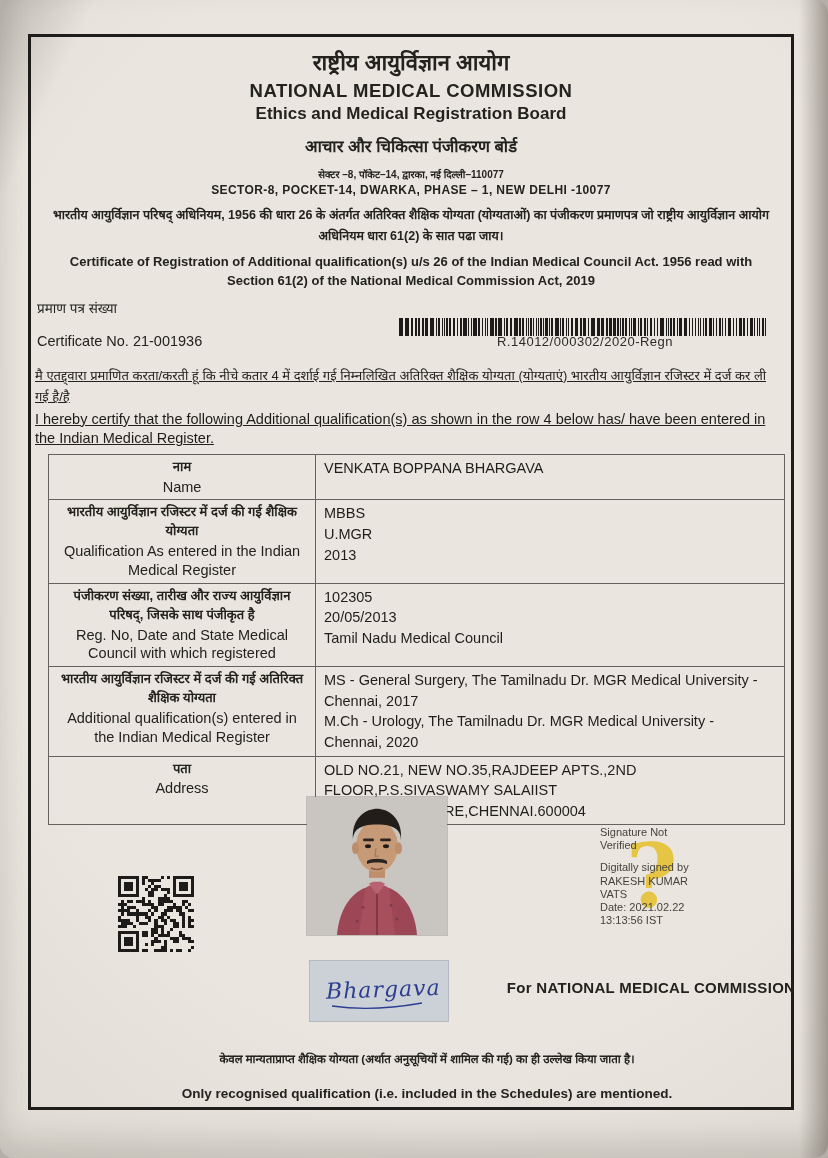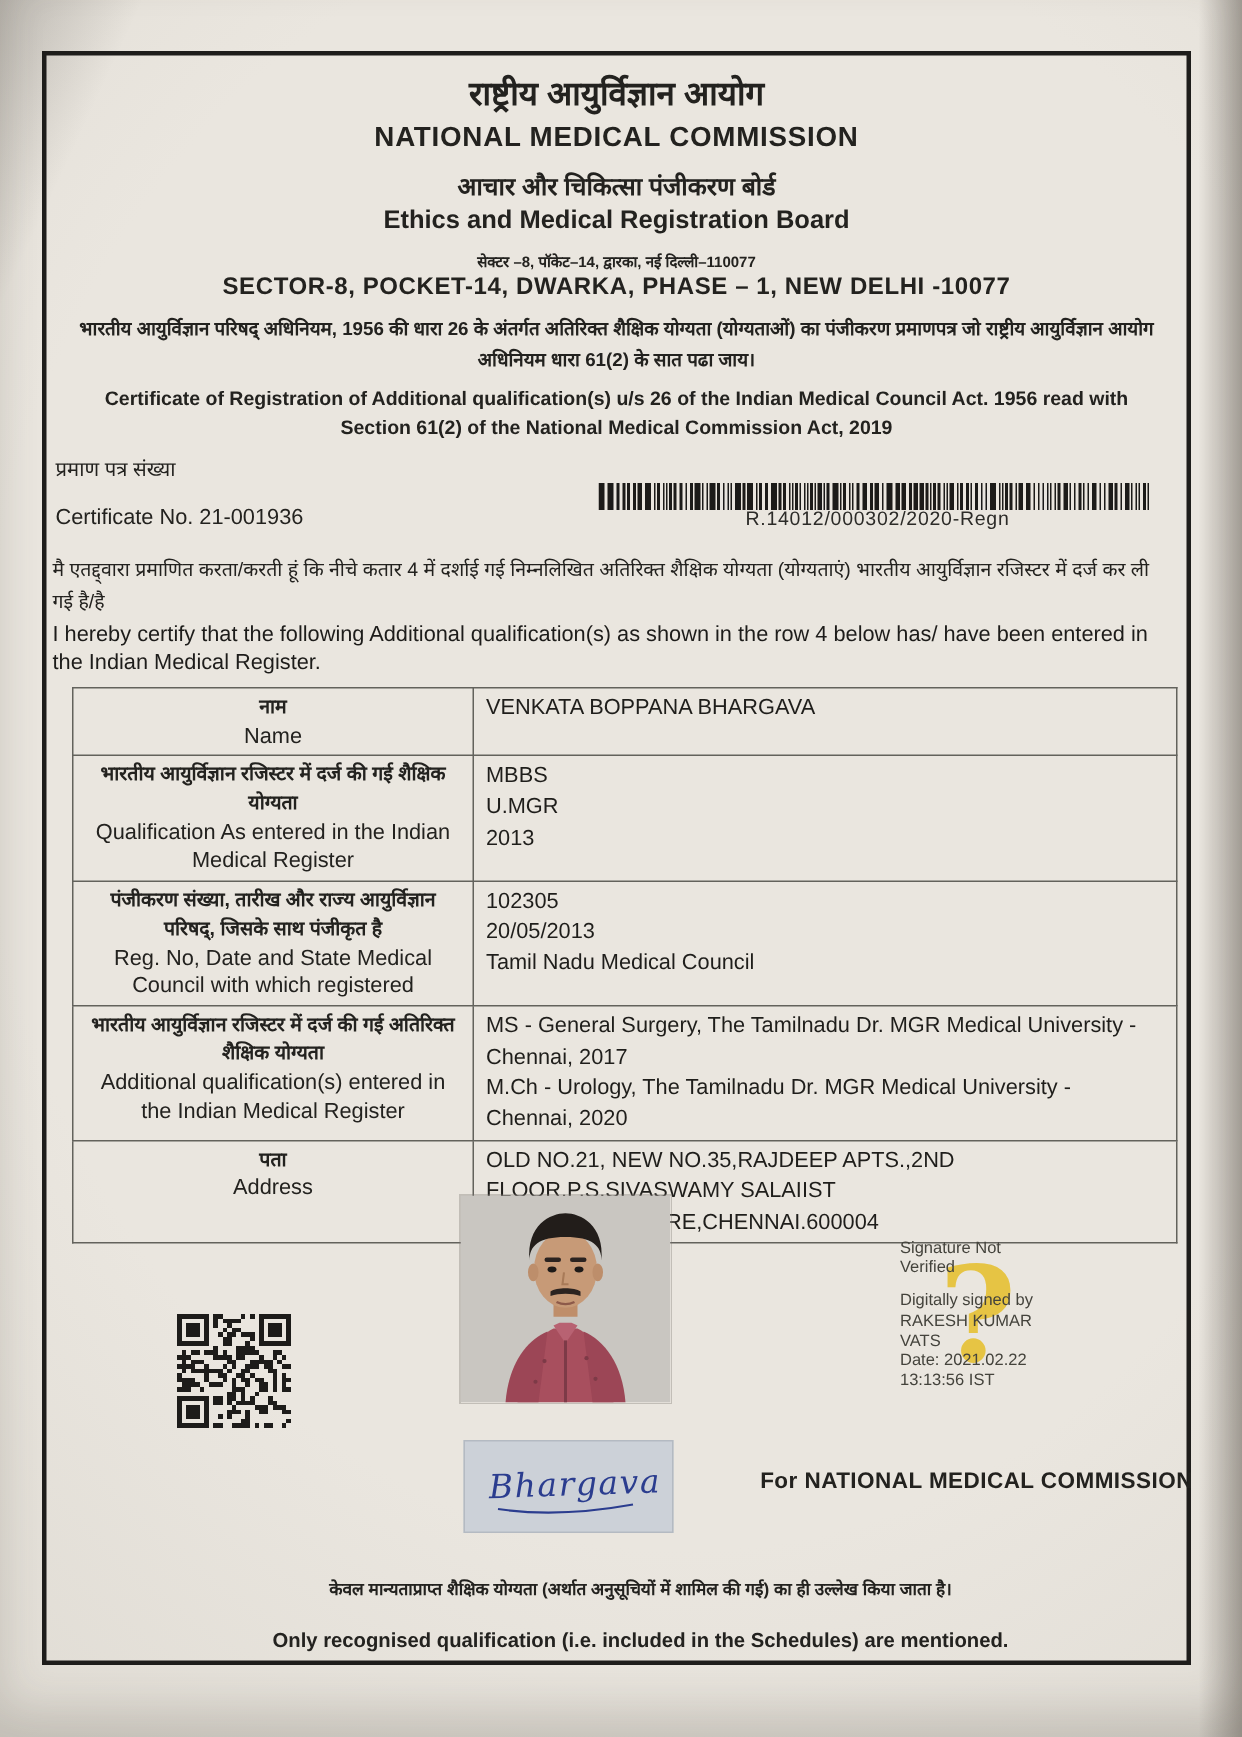--- a/index.html
+++ b/index.html
@@ -11,48 +11,49 @@
     position:relative;
     overflow:hidden;
   }
   .paper{
     position:absolute;inset:0;
     background:
       linear-gradient(to left, rgba(70,62,54,.38), rgba(0,0,0,0) 3.5%),
       linear-gradient(115deg, rgba(40,35,30,.22), rgba(0,0,0,0) 7%),
       radial-gradient(125% 105% at 55% 42%, #eae6df 45%, #ddd9d1 78%, #cdc9c1 100%);
     box-shadow: inset 0 -18px 30px rgba(60,54,46,.18);
+    border-radius: 14px;
   }
   .frame{
     position:absolute;left:28px;top:34px;width:766px;height:1076px;
     border:3px solid #1e1d1b;
     box-sizing:border-box;
   }
   .center{text-align:center;}
   .preline{white-space:pre-line;}
 
   .hdr-org-hi{font-size:22px;font-weight:bold;line-height:1.3;padding-top:12px;}
   .hdr-org-en{font-size:18.5px;font-weight:bold;letter-spacing:.5px;margin-top:2px;}
   .hdr-board-hi{font-size:16.5px;font-weight:bold;margin-top:10px;}
   .hdr-board-en{font-size:17px;font-weight:bold;margin-top:2px;}
   .hdr-addr-hi{font-size:10px;font-weight:bold;margin-top:10px;}
-  .hdr-addr-en{font-size:16px;font-weight:bold;letter-spacing:.4px;margin-top:2px;}
+  .hdr-addr-en{font-size:12px;font-weight:bold;letter-spacing:.4px;margin-top:2px;}
 
   .act{margin:8px auto 0;max-width:742px;}
   .act-hi{font-size:12.5px;font-weight:600;line-height:1.7;}
   .act-en{font-size:13px;font-weight:600;line-height:1.45;margin-top:6px;max-width:720px;margin-left:auto;margin-right:auto;}
 
   .certno-row{display:flex;justify-content:space-between;align-items:flex-end;margin-top:8px;padding:0 20px 0 6px;}
   .certno-hi{font-size:13.5px;}
   .certno-en{font-size:14.5px;margin-top:16px;}
   .barcode-wrap{width:372px;margin-top:6px;}
   .barcode-svg{display:block;width:372px;height:18px;}
   .barcode-text{font-size:13px;text-align:center;margin-top:-2px;letter-spacing:.5px;color:#2c2b28;}
 
-  .certify{margin:16px 16px 0 4px;}
+  .certify{margin:16px 16px 0 4px;text-decoration:underline;}
   .certify-hi{font-size:13px;line-height:1.65;}
   .certify-en{font-size:14.5px;font-weight:500;line-height:1.35;margin-top:2px;color:#1d1c1a;}
 
   table.reg{border-collapse:collapse;margin:5px 0 0 17px;width:737px;table-layout:fixed;}
   table.reg td{border:1px solid #63625c;vertical-align:top;padding:3px 8px;box-sizing:border-box;}
   td.lbl{width:267px;text-align:center;vertical-align:middle;padding:2px 10px;}
   .lbl-hi{font-size:13px;font-weight:600;line-height:1.45;}
   .lbl-en{font-size:14.5px;font-weight:500;line-height:1.3;margin-top:1px;}
   td.val{font-size:14.5px;font-weight:500;line-height:1.42;padding-left:12px;padding-top:4px;color:#1f1e1b;}
   .r1{height:40px;} .r2{height:78px;} .r3{height:77px;} .r4{height:84px;} .r5{height:62px;}
@@ -82,22 +83,22 @@
   .footer-en{font-size:13.5px;font-weight:bold;margin-top:20px;}
 </style>
 </head>
 <body>
 
 <div class="paper">
   <div class="frame">
 
     <div class="center hdr-org-hi">राष्ट्रीय आयुर्विज्ञान आयोग</div>
     <div class="center hdr-org-en">NATIONAL MEDICAL COMMISSION</div>
+    <div class="center hdr-board-en">Ethics and Medical Registration Board</div>
     <div class="center hdr-board-hi">आचार और चिकित्सा पंजीकरण बोर्ड</div>
-    <div class="center hdr-board-en">Ethics and Medical Registration Board</div>
     <div class="center hdr-addr-hi">सेक्टर –8, पॉकेट–14, द्वारका, नई दिल्ली–110077</div>
     <div class="center hdr-addr-en">SECTOR-8, POCKET-14, DWARKA, PHASE – 1, NEW DELHI -10077</div>
 
     <div class="act center">
       <div class="act-hi">भारतीय आयुर्विज्ञान परिषद् अधिनियम, 1956 की धारा 26 के अंतर्गत अतिरिक्त शैक्षिक योग्यता (योग्यताओं) का पंजीकरण प्रमाणपत्र जो राष्ट्रीय आयुर्विज्ञान आयोग अधिनियम धारा  61(2) के सात पढा जाय।</div>
       <div class="act-en">Certificate of Registration of Additional qualification(s) u/s 26 of the Indian Medical Council Act. 1956 read with Section 61(2) of  the National Medical Commission Act, 2019</div>
     </div>
 
     <div class="certno-row">
       <div>

